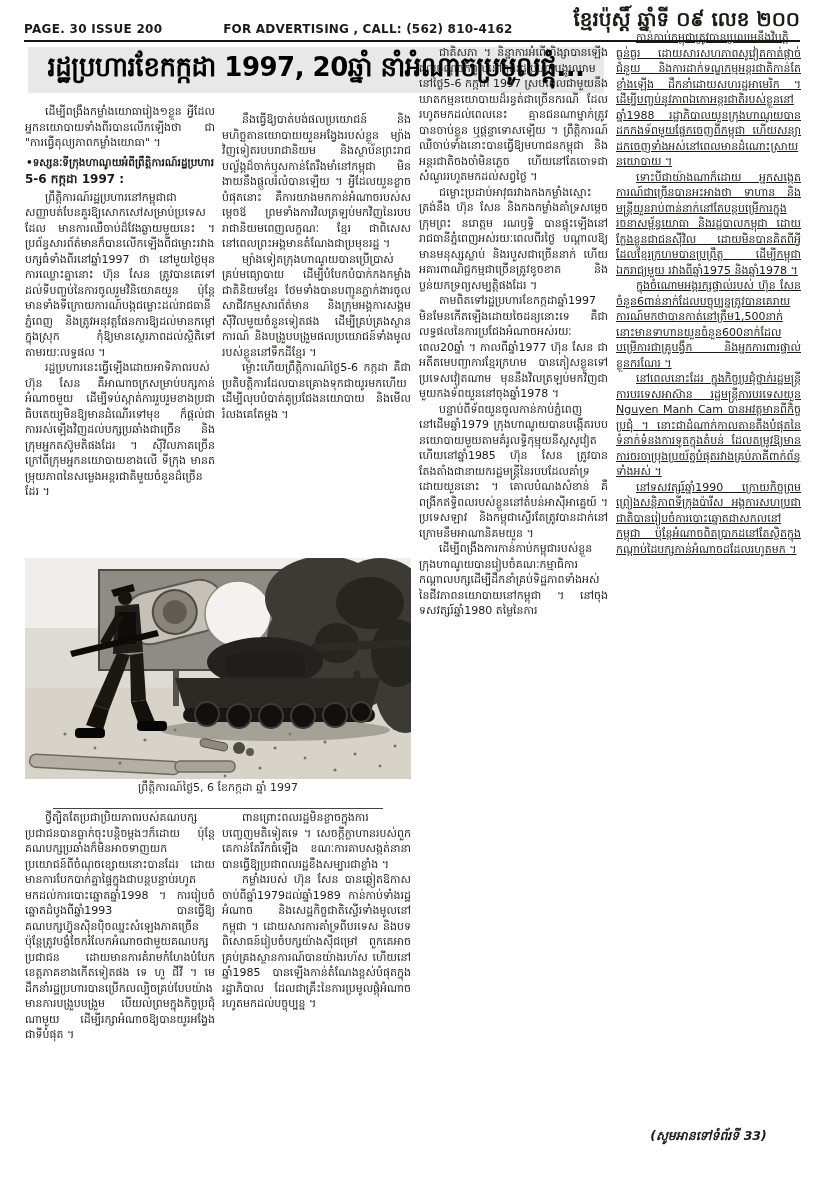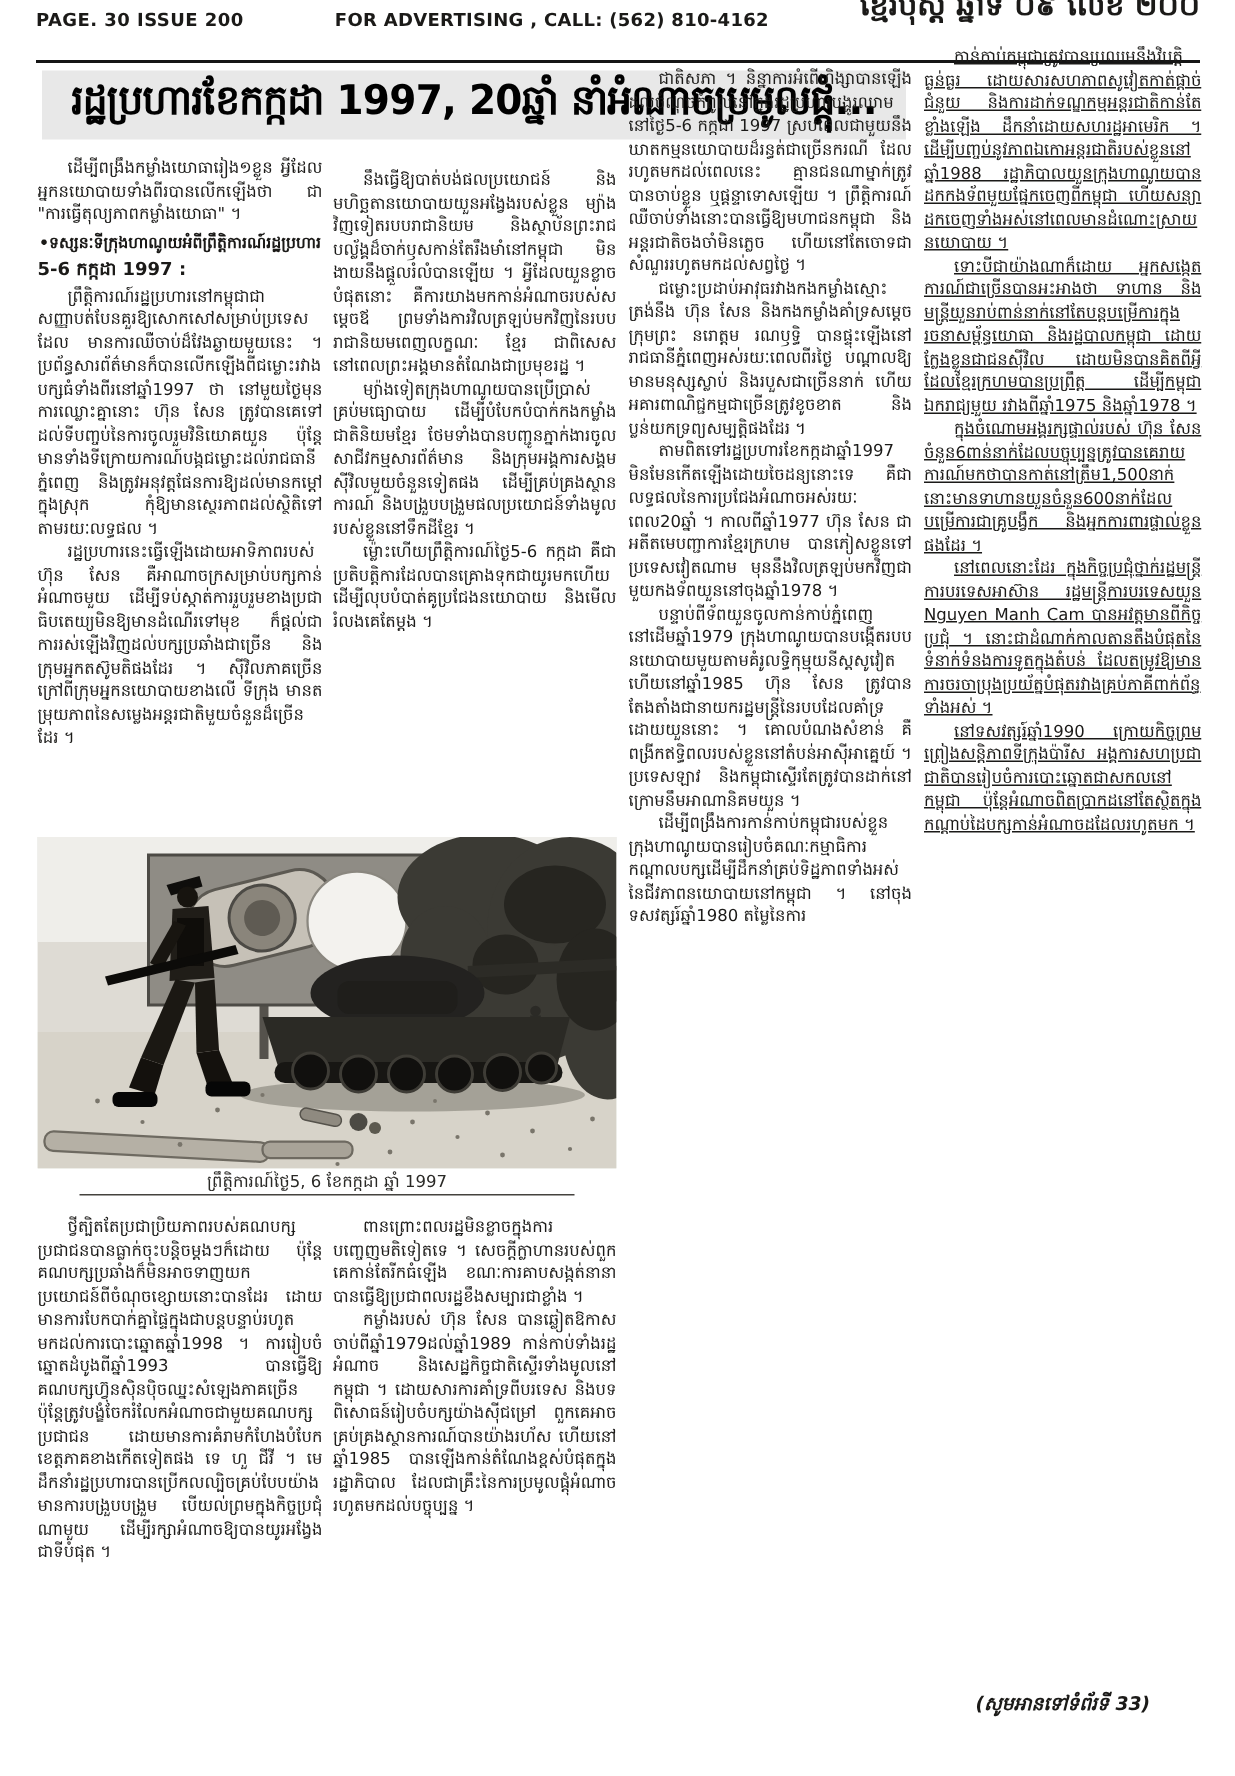--- a/index.html
+++ b/index.html
@@ -5,21 +5,21 @@
   * { margin:0; padding:0; box-sizing:border-box; }
   html,body { background:#ffffff; }
   .page {
     position:relative; width:823px; height:1184px; background:#fff;
     font-family:"DejaVu Sans", sans-serif; color:#1b1a18; overflow:hidden;
   }
   
   .masthead {
     position:absolute; left:24px; top:10px; width:776px; height:32px;
     display:flex; align-items:flex-end; justify-content:space-between;
-    border-bottom:2px solid #151515; padding-bottom:20px;
+    border-bottom:2px solid #151515; padding-bottom:4px;
   }
   .masthead .left  { font-size:12px; font-weight:bold; letter-spacing:.3px; }
   .masthead .mid   { font-size:12px; font-weight:bold; letter-spacing:.2px; }
   .masthead .right { font-size:20px; font-weight:bold; }
   
   .headline-box {
     position:absolute; left:28px; top:47px; width:576px; height:46px;
     background:#e8e8e8; display:flex; align-items:center; justify-content:center;
   }
   .headline-box h1 {
@@ -44,21 +44,21 @@
   
   .photo-frame {
     position:absolute; left:25px; top:558px; width:386px; height:221px;
     background:#e9e7e2; overflow:hidden;
   }
   .photo-caption {
     position:absolute; left:25px; top:780px; width:386px; height:24px;
     text-align:center; font-size:11px; color:#2a2926;
   }
   .photo-caption .cap-inner {
-    display:inline-block; padding:0 14px 0 14px;
+    display:inline-block; padding:0 14px 12px 14px;
     border-bottom:1.5px solid #44423e; min-width:330px;
   }
   
   .cont-note {
     position:absolute; left:616px; top:1128px; width:185px;
     font-size:12.5px; font-weight:bold; font-style:italic; text-align:center;
   }
 </style>
 </head>
 <body>
@@ -100,21 +100,21 @@
         <p class="para">តាមពិតទៅរដ្ឋប្រហារខែកក្កដាឆ្នាំ1997 មិនមែនកើតឡើងដោយចៃដន្យនោះទេ គឺជាលទ្ធផលនៃការប្រជែងអំណាចអស់រយៈពេល20ឆ្នាំ ។ កាលពីឆ្នាំ1977 ហ៊ុន សែន ជាអតីតមេបញ្ជាការខ្មែរក្រហម បានភៀសខ្លួនទៅប្រទេសវៀតណាម មុននឹងវិលត្រឡប់មកវិញជាមួយកងទ័ពយួននៅចុងឆ្នាំ1978 ។</p>
         <p class="para">បន្ទាប់ពីទ័ពយួនចូលកាន់កាប់ភ្នំពេញនៅដើមឆ្នាំ1979 ក្រុងហាណូយបានបង្កើតរបបនយោបាយមួយតាមគំរូលទ្ធិកុម្មុយនីស្តសូវៀត ហើយនៅឆ្នាំ1985 ហ៊ុន សែន ត្រូវបានតែងតាំងជានាយករដ្ឋមន្ត្រីនៃរបបដែលគាំទ្រដោយយួននោះ ។ គោលបំណងសំខាន់ គឺពង្រីកឥទ្ធិពលរបស់ខ្លួននៅតំបន់អាស៊ីអាគ្នេយ៍ ។ ប្រទេសឡាវ និងកម្ពុជាស្ទើរតែត្រូវបានដាក់នៅក្រោមនឹមអាណានិគមយួន ។</p>
         <p class="para">ដើម្បីពង្រឹងការកាន់កាប់កម្ពុជារបស់ខ្លួន ក្រុងហាណូយបានរៀបចំគណៈកម្មាធិការកណ្តាលបក្សដើម្បីដឹកនាំគ្រប់ទិដ្ឋភាពទាំងអស់នៃជីវភាពនយោបាយនៅកម្ពុជា ។ នៅចុងទសវត្សរ៍ឆ្នាំ1980 តម្លៃនៃការ</p>
       </div>
   </div>
 
   <div class="col" id="col4">
     <div>
         <p class="para">កាន់កាប់កម្ពុជាត្រូវបានប្រឈមនឹងវិបត្តិធ្ងន់ធ្ងរ ដោយសារសហភាពសូវៀតកាត់ផ្តាច់ជំនួយ និងការដាក់ទណ្ឌកម្មអន្តរជាតិកាន់តែខ្លាំងឡើង ដឹកនាំដោយសហរដ្ឋអាមេរិក ។ ដើម្បីបញ្ចប់នូវភាពឯកោអន្តរជាតិរបស់ខ្លួននៅឆ្នាំ1988 រដ្ឋាភិបាលយួនក្រុងហាណូយបានដកកងទ័ពមួយផ្នែកចេញពីកម្ពុជា ហើយសន្យាដកចេញទាំងអស់នៅពេលមានដំណោះស្រាយនយោបាយ ។</p>
         <p class="para">ទោះបីជាយ៉ាងណាក៏ដោយ អ្នកសង្កេតការណ៍ជាច្រើនបានអះអាងថា ទាហាន និងមន្ត្រីយួនរាប់ពាន់នាក់នៅតែបន្តបម្រើការក្នុងរចនាសម្ព័ន្ធយោធា និងរដ្ឋបាលកម្ពុជា ដោយក្លែងខ្លួនជាជនស៊ីវិល ដោយមិនបានគិតពីអ្វីដែលខ្មែរក្រហមបានប្រព្រឹត្ត ដើម្បីកម្ពុជាឯករាជ្យមួយ រវាងពីឆ្នាំ1975 និងឆ្នាំ1978 ។</p>
-        <p class="para">ក្នុងចំណោមអង្គរក្សផ្ទាល់របស់ ហ៊ុន សែន ចំនួន6ពាន់នាក់ដែលបច្ចុប្បន្នត្រូវបានគេរាយការណ៍មកថាបានកាត់នៅត្រឹម1,500នាក់ នោះមានទាហានយួនចំនួន600នាក់ដែលបម្រើការជាគ្រូបង្វឹក និងអ្នកការពារផ្ទាល់ខ្លួនផងដែរ ។</p>
+        <p class="para">ក្នុងចំណោមអង្គរក្សផ្ទាល់របស់ ហ៊ុន សែន ចំនួន6ពាន់នាក់ដែលបច្ចុប្បន្នត្រូវបានគេរាយការណ៍មកថាបានកាត់នៅត្រឹម1,500នាក់ នោះមានទាហានយួនចំនួន600នាក់ដែលបម្រើការជាគ្រូបង្វឹក និងអ្នកការពារផ្ទាល់ខ្លួនករណែរ ។</p>
         <p class="para">នៅពេលនោះដែរ ក្នុងកិច្ចប្រជុំថ្នាក់រដ្ឋមន្ត្រីការបរទេសអាស៊ាន រដ្ឋមន្ត្រីការបរទេសយួន Nguyen Manh Cam បានអវត្តមានពីកិច្ចប្រជុំ ។ នោះជាដំណាក់កាលតានតឹងបំផុតនៃទំនាក់ទំនងការទូតក្នុងតំបន់ ដែលតម្រូវឱ្យមានការចរចាប្រុងប្រយ័ត្នបំផុតរវាងគ្រប់ភាគីពាក់ព័ន្ធទាំងអស់ ។</p>
         <p class="para">នៅទសវត្សរ៍ឆ្នាំ1990 ក្រោយកិច្ចព្រមព្រៀងសន្តិភាពទីក្រុងប៉ារីស អង្គការសហប្រជាជាតិបានរៀបចំការបោះឆ្នោតជាសកលនៅកម្ពុជា ប៉ុន្តែអំណាចពិតប្រាកដនៅតែស្ថិតក្នុងកណ្តាប់ដៃបក្សកាន់អំណាចដដែលរហូតមក ។</p>
       </div>
   </div>
 
   <div class="photo-frame">
     <svg width="386" height="221" viewBox="0 0 386 221" xmlns="http://www.w3.org/2000/svg">
 
       <rect x="0" y="0" width="386" height="221" fill="#dedbd4"></rect>
       <rect x="0" y="0" width="386" height="70" fill="#efeeea"></rect>

